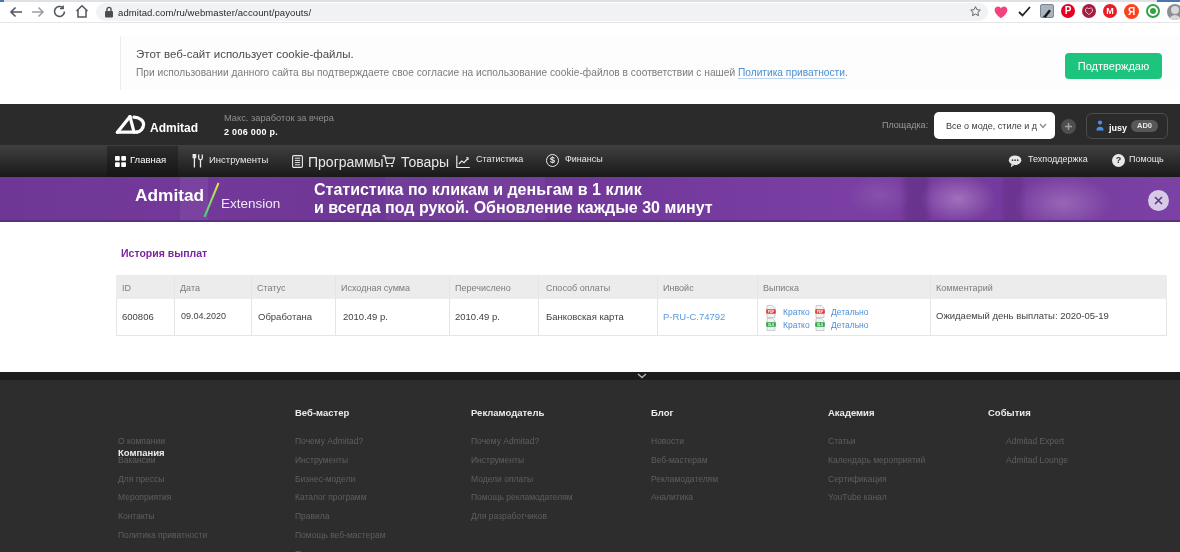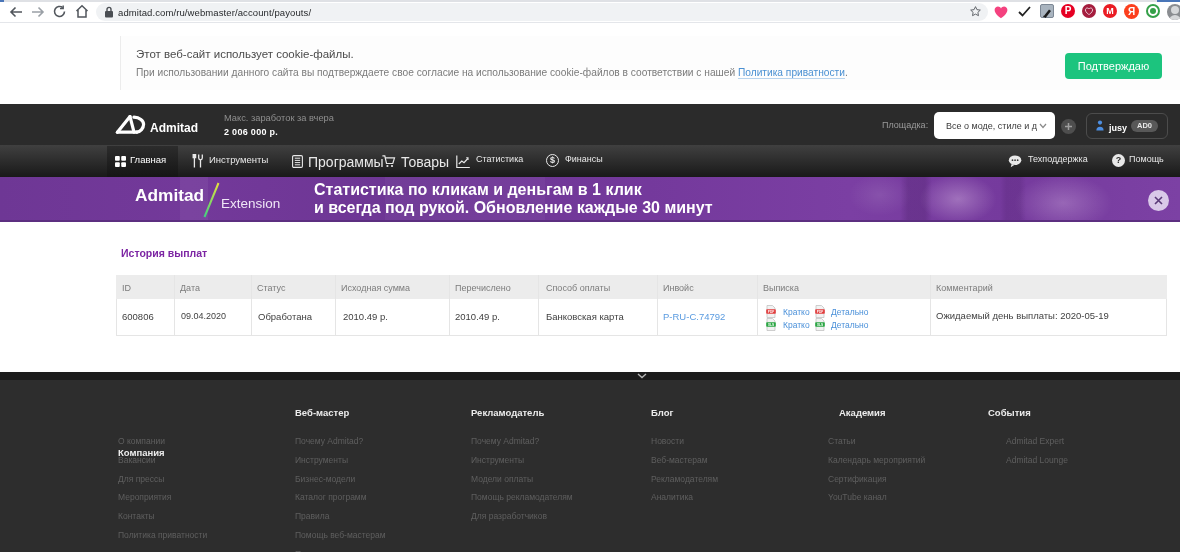--- a/index.html
+++ b/index.html
@@ -251,17 +251,17 @@
 
 <div class="t" style="left:295px;top:407.9px;font-size:9.5px;font-weight:bold;color:#ececec;">Веб-мастер</div>
 <div class="t" style="left:295px;top:432.1px;font-size:8.5px;color:#5f5f5f;line-height:18.8px;">Почему Admitad?<br>Инструменты<br>Бизнес-модели<br>Каталог программ<br>Правила<br>Помощь веб-мастерам<br>Помощь</div>
 
 <div class="t" style="left:471px;top:407.9px;font-size:9.5px;font-weight:bold;color:#ececec;">Рекламодатель</div>
 <div class="t" style="left:471px;top:432.1px;font-size:8.5px;color:#5f5f5f;line-height:18.8px;">Почему Admitad?<br>Инструменты<br>Модели оплаты<br>Помощь рекламодателям<br>Для разработчиков</div>
 
 <div class="t" style="left:651px;top:407.9px;font-size:9.5px;font-weight:bold;color:#ececec;">Блог</div>
 <div class="t" style="left:651px;top:432.1px;font-size:8.5px;color:#5f5f5f;line-height:18.8px;">Новости<br>Веб-мастерам<br>Рекламодателям<br>Аналитика</div>
 
-<div class="t" style="left:828px;top:407.9px;font-size:9.5px;font-weight:bold;color:#ececec;margin-left:11px;">Академия</div>
+<div class="t" style="left:828px;top:407.9px;font-size:9.5px;font-weight:bold;color:#ececec;">Академия</div>
 <div class="t" style="left:828px;top:432.1px;font-size:8.5px;color:#5f5f5f;line-height:18.8px;">Статьи<br>Календарь мероприятий<br>Сертификация<br>YouTube канал</div>
 
 <div class="t" style="left:988px;top:407.9px;font-size:9.5px;font-weight:bold;color:#ececec;">События</div>
 <div class="t" style="left:1006px;top:432.1px;font-size:8.5px;color:#5f5f5f;line-height:18.8px;">Admitad Expert<br>Admitad Lounge</div>
 
 </body></html>

